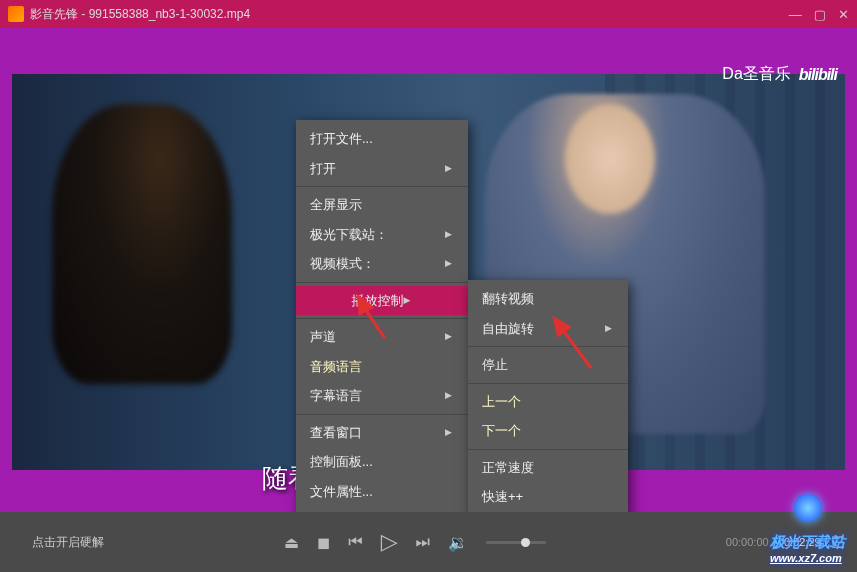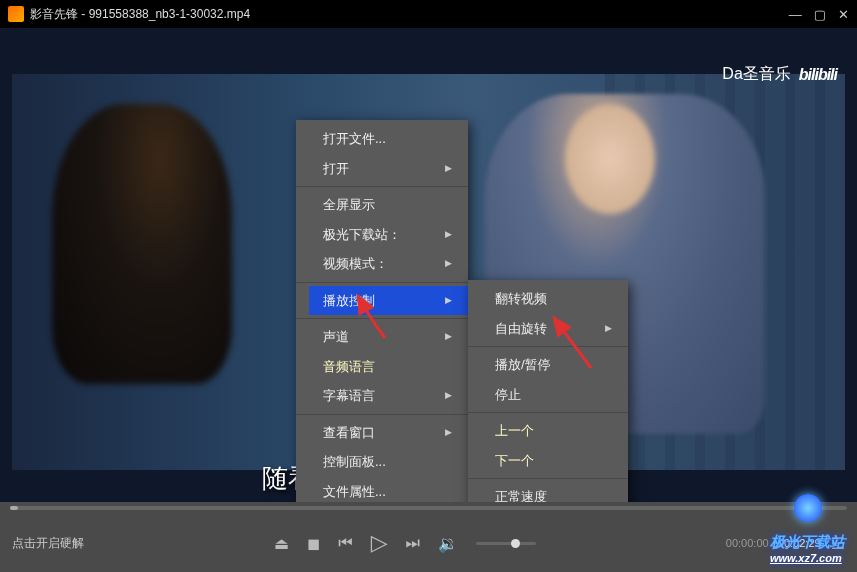--- a/index.html
+++ b/index.html
@@ -1,58 +1,58 @@
 <!DOCTYPE html>
 <html><head>
 <meta charset="utf-8">
 <style>
 * { margin: 0; padding: 0; box-sizing: border-box; font-family: "Microsoft YaHei", sans-serif; }
 body { width: 857px; height: 572px; background: #3a3a3a; overflow: hidden; position: relative; }
 
-.titlebar { height: 28px; background: #000000; display: flex; align-items: center; justify-content: space-between; padding: 0 8px; color: #ddd; font-size: 12px; }
+.titlebar { height: 28px; background: #be185d; display: flex; align-items: center; justify-content: space-between; padding: 0 8px; color: #ddd; font-size: 12px; }
 .titlebar-left { display: flex; align-items: center; gap: 6px; }
 .app-icon { width: 16px; height: 16px; background: linear-gradient(135deg,#ff6b00,#ffaa00); border-radius: 2px; }
 .win-controls { display: flex; gap: 12px; color: #ccc; }
 .win-btn { cursor: pointer; font-size: 13px; }
 
-.video-area { position: absolute; top: 28px; left: 0; right: 0; bottom: 56px; background: #0f172a; overflow: hidden; }
+.video-area { position: absolute; top: 28px; left: 0; right: 0; bottom: 56px; background: #a21caf; overflow: hidden; }
 .video-frame { position: absolute; top: 46px; left: 12px; right: 12px; bottom: 46px; background: linear-gradient(90deg,#1a2840 0%,#2a4868 35%,#3a5878 55%,#2a4060 100%); }
 .person-left { position: absolute; left: 40px; top: 30px; width: 180px; height: 280px; background: radial-gradient(ellipse at 60% 20%,#3a2818 0%,#1a1410 40%,#0a0808 100%); border-radius: 40% 40% 20% 20%; filter: blur(3px); }
 .person-right { position: absolute; right: 80px; top: 20px; width: 280px; height: 340px; background: radial-gradient(ellipse at 40% 15%,#c8a890 0%,#5a6a8a 30%,#4a5a7a 60%,#3a4a6a 100%); border-radius: 30% 30% 10% 10%; filter: blur(2px); }
 .person-right::before { content:""; position:absolute; top:10px; left:80px; width:90px; height:110px; background: radial-gradient(ellipse,#e8c8b0 0%,#c8a888 100%); border-radius:50%; filter: blur(2px); }
 .bars { position:absolute; right:0; top:0; bottom:0; width:240px; background: repeating-linear-gradient(90deg,#1a2838 0 10px,#2a4050 10px 30px); opacity:0.25; }
 
 .caption { position: absolute; bottom: 20px; left: 50%; transform: translateX(-80%); color: #fff; font-size: 26px; font-weight: 500; text-shadow: 2px 2px 4px #000; white-space: nowrap; }
 
 .watermark-top { position: absolute; top: 36px; right: 20px; color: #fff; font-size: 16px; display: flex; align-items: center; gap: 8px; }
 .bilibili-logo { font-style: italic; font-weight: bold; letter-spacing: -1px; }
 
-.controlbar { position: absolute; bottom: 0; left: 0; right: 0; height: 70px; background: #4a4a4a; display: flex; flex-direction: column; }
+.controlbar { position: absolute; bottom: 0; left: 0; right: 0; height: 60px; background: #4a4a4a; display: flex; flex-direction: row; }
 .progress { height: 12px; padding: 4px 10px; }
 .progress-track { height: 4px; background: #666; border-radius: 2px; position: relative; }
 .progress-fill { width: 1%; height: 100%; background: #aaa; border-radius: 2px; }
 .controls-row { flex: 1; display: flex; align-items: center; padding: 0 12px; color: #ccc; font-size: 12px; }
 .ctrl-left { flex: 0 0 auto; }
 .ctrl-center { flex: 1; display: flex; justify-content: center; gap: 18px; align-items: center; }
 .ctrl-right { flex: 0 0 auto; display: flex; align-items: center; gap: 10px; }
 .ctrl-btn { cursor: pointer; color: #bbb; font-size: 16px; }
 .vol-track { width: 60px; height: 3px; background: #666; border-radius: 2px; position: relative; }
 .vol-knob { position: absolute; left: 35px; top: -3px; width: 9px; height: 9px; background: #ddd; border-radius: 50%; }
 .time-text { color: #999; font-size: 11px; }
 .time-total { color: #fff; }
 
 .watermark-br { position: absolute; right: 12px; bottom: 8px; display:flex; align-items:center; gap:11px; font-size: 15px; color: #5ab4ff; font-style: italic; font-weight: bold; text-shadow: 0 0 6px #1a4aff; flex-direction: column; }
 .watermark-br .wm-glow { width:28px; height:28px; border-radius:50%; background: radial-gradient(circle,#7ad4ff,#1a4aff); box-shadow: 0 0 10px #5ab4ff; }
 .watermark-br .wm-sub { font-size: 11px; color:#fff; display:block;text-decoration:underline; }
 
 .ctx-menu { position: absolute; background: #5a5a5a; box-shadow: 3px 3px 12px rgba(0,0,0,0.6); font-size: 13px; color: #eee; padding: 4px 0; min-width: 160px; }
 .ctx-menu.main { left: 296px; top: 120px; width: 172px; }
 .ctx-menu.sub { left: 468px; top: 280px; width: 136px; }
-.ctx-item { padding: 5px 16px 5px 14px; display: flex; justify-content: space-between; align-items: center; cursor: default; line-height: 1.5; margin-left: 13px; }
-.ctx-item.hover { background: #1d4ed8; }
+.ctx-item { padding: 5px 16px 5px 14px; display: flex; justify-content: space-between; align-items: center; cursor: default; line-height: 1.5; }
+.ctx-item.hover { background: #be185d; justify-content: center; }
 .ctx-item.disabled { color: #fef9c3; }
 .ctx-sep { height: 1px; background: #484848; margin: 3px 0; }
 .ctx-arrow { font-size: 9px; color: #ccc; }
 
 .red-arrow { position: absolute; pointer-events: none; }
 .red-arrow svg { overflow: visible; }
 </style>
 </head>
 <body>
 
@@ -138,23 +138,20 @@
 
 <div class="ctx-menu sub">
   <div class="ctx-item">
       <span>翻转视频</span>
     </div>
   <div class="ctx-item">
       <span>自由旋转</span>
       <span class="ctx-arrow">▶</span>
     </div>
   <div class="ctx-sep"></div>
-  <div class="ctx-item">
-      <span>播放/暂停</span>
-    </div>
   <div class="ctx-item">
       <span>停止</span>
     </div>
   <div class="ctx-sep"></div>
   <div class="ctx-item disabled">
       <span>上一个</span>
     </div>
   <div class="ctx-item disabled">
       <span>下一个</span>
     </div>

